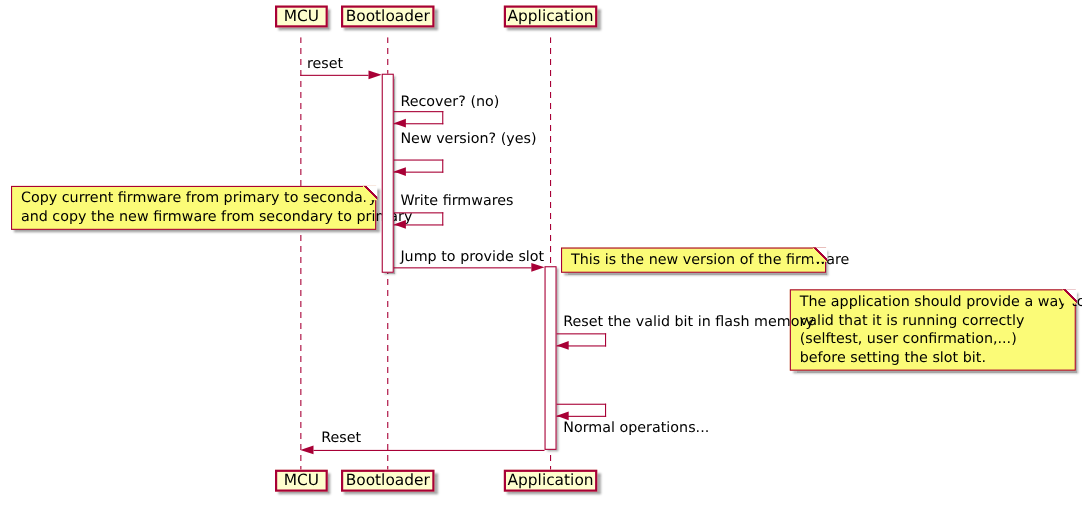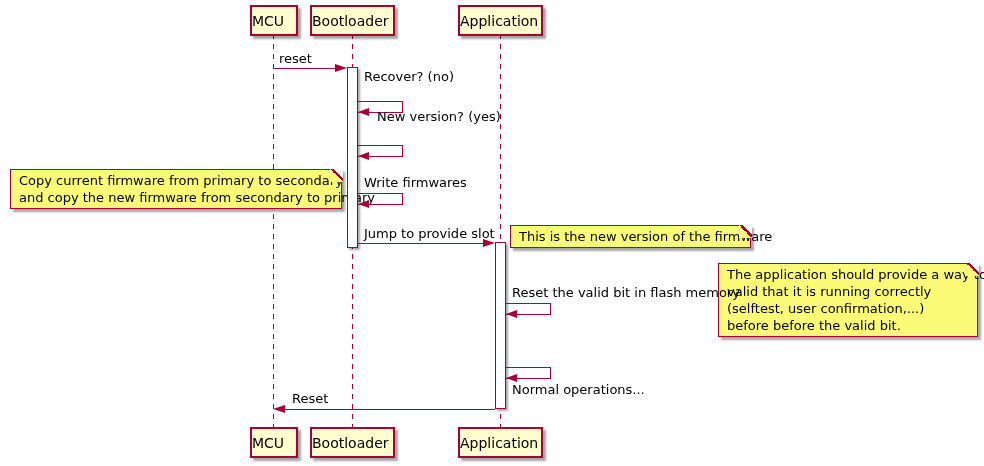--- a/index.html
+++ b/index.html
@@ -7,23 +7,23 @@
     position:relative; width:984px; height:466px; background:#ffffff;
     font-family:"DejaVu Sans","Liberation Sans",sans-serif; overflow:hidden;
   }
   #canvas * { box-sizing:border-box; }
 
   .lifeline {
     position:absolute; top:34px; height:393px; width:1.4px;
     background:repeating-linear-gradient(to bottom,#A80036 0 5px,transparent 5px 10px);
   }
   .pbox {
-    position:absolute; height:31px; background:#FEFECE; border:2px solid #A80036;
+    position:absolute; height:20px; background:#FEFECE; border:2px solid #A80036;
     box-shadow:3px 3px 2px rgba(0,0,0,0.35);
-    display:flex; align-items:center; justify-content:flex-start;
+    display:flex; align-items:center; justify-content:center;
     font-size:14px; color:#000; white-space:nowrap;
   }
   .bar {
     position:absolute; width:11px; background:#ffffff; border:1.5px solid #A80036;
     box-shadow:2px 2px 2px rgba(0,0,0,0.35);
   }
   .hline { position:absolute; height:0; border-top:1.5px solid #A80036; }
   .ah-r {
     position:absolute; width:0; height:0;
     border-top:4.5px solid transparent; border-bottom:4.5px solid transparent;
@@ -72,35 +72,35 @@
   </div>
   <div class="note" style="left:510px; top:225px; width:241px; height:23px;">
     <div class="fold"></div>
     <div>This is the new version of the firmware</div>
   </div>
   <div class="note" style="left:718px; top:263px; width:260px; height:74px;">
     <div class="fold"></div>
     <div>The application should provide a way to</div>
     <div>valid that it is running correctly</div>
     <div>(selftest, user confirmation,...)</div>
-    <div>before before the valid bit.</div>
+    <div>before setting the slot bit.</div>
   </div>
 
   <div class="bar" style="left:347px; top:67px; height:181px;"></div>
   <div class="bar" style="left:495px; top:242px; height:167px;"></div>
 
   <div class="mlabel" style="left:279px; top:52px;">reset</div>
   <div class="hline" style="left:273px; top:68px; width:62px;"></div>
   <div class="ah-r" style="left:335px; top:64px;"></div>
 
-  <div class="mlabel" style="left:364px; top:70px;">Recover? (no)</div>
+  <div class="mlabel" style="left:364px; top:86px;">Recover? (no)</div>
   <div class="loop" style="left:358px; top:101px;"></div>
   <div class="loop-h" style="left:358px; top:108px;"></div>
 
-  <div class="mlabel" style="left:364px; top:110px;margin-left:13px;">New version? (yes)</div>
+  <div class="mlabel" style="left:364px; top:120px;">New version? (yes)</div>
   <div class="loop" style="left:358px; top:145px;"></div>
   <div class="loop-h" style="left:358px; top:152px;"></div>
 
   <div class="mlabel" style="left:364px; top:176px;">Write firmwares</div>
   <div class="loop" style="left:358px; top:193px;"></div>
   <div class="loop-h" style="left:358px; top:200px;"></div>
 
   <div class="mlabel" style="left:364px; top:227px;">Jump to provide slot</div>
   <div class="hline" style="left:358px; top:243px; width:125px;"></div>
   <div class="ah-r" style="left:483px; top:239px;"></div>

